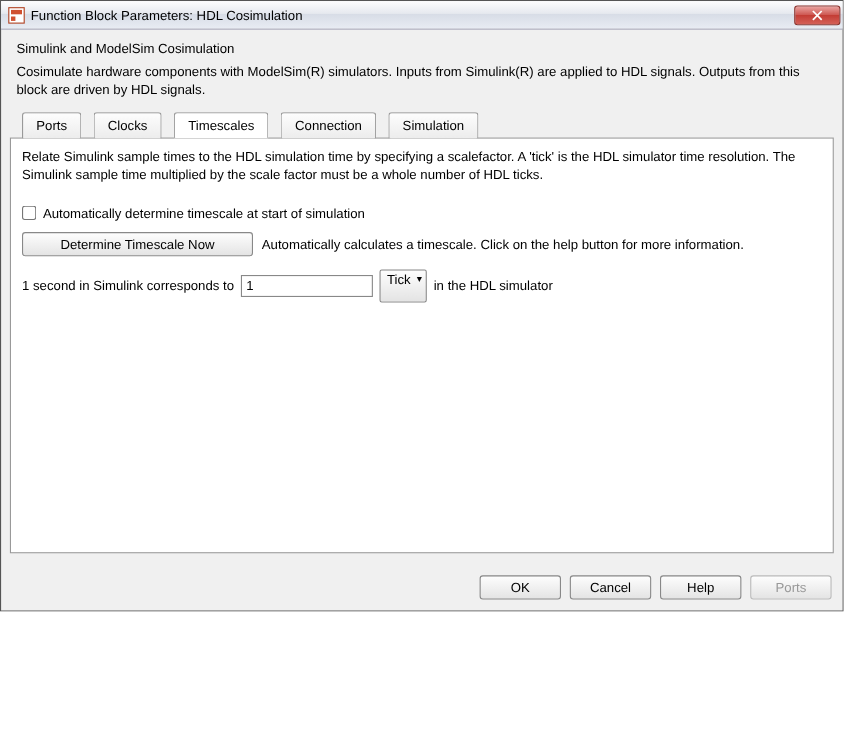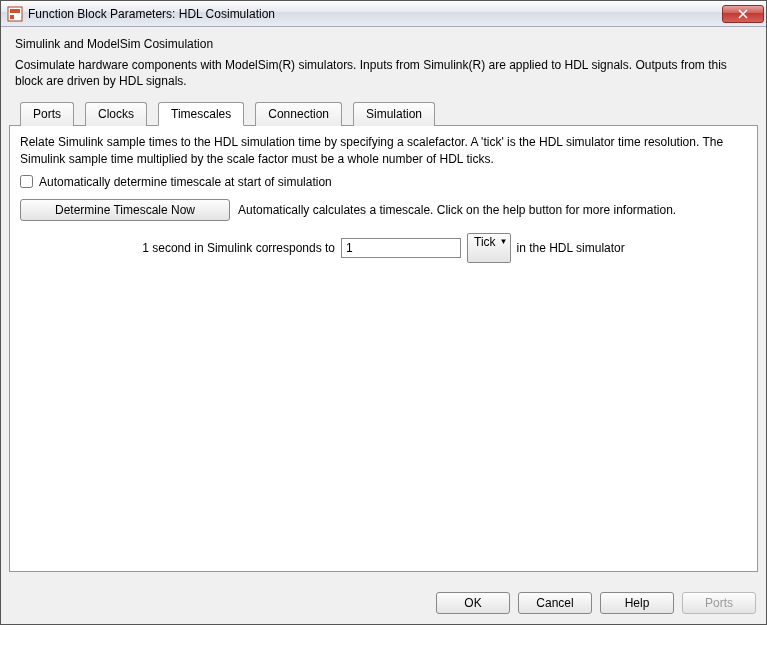--- a/index.html
+++ b/index.html
@@ -5,21 +5,21 @@
   * { box-sizing: border-box; }
   body {
     margin: 0;
     font-family: Tahoma, Arial, sans-serif;
     font-size: 11px;
     background: #fff;
     color: #000;
   }
   .window {
     width: 767px;
-    height: 625px;
+    height: 556px;
     border: 1px solid #555;
     display: flex;
     flex-direction: column;
     background: #f0f0f0;
   }
   .titlebar {
     height: 26px;
     background: linear-gradient(to bottom, #fdfdfe, #e6e9ef 45%, #d7dce6 46%, #e8ecf3);
     border-bottom: 1px solid #aab;
     display: flex;
@@ -85,21 +85,21 @@
     border: 1px solid #999;
     background: #fff;
     flex: 1;
     padding: 8px 10px;
     position: relative;
     z-index: 1;
   }
   .tab-desc {
     font-size: 12px;
     line-height: 1.35;
-    margin-bottom: 8px;
+    margin-bottom: 20px;
   }
   .checkbox-row {
     display: flex;
     align-items: center;
     gap: 6px;
     margin-bottom: 10px;
     font-size: 12px;
   }
   .checkbox-row input[type=checkbox] {
     width: 13px; height: 13px;
@@ -124,21 +124,20 @@
     gap: 8px;
     margin-bottom: 12px;
     font-size: 12px;
   }
   .det-row .btn { min-width: 210px; }
   .scale-row {
     display: flex;
     align-items: center;
     gap: 6px;
     font-size: 12px;
-    justify-content: center;
   }
   .scale-row input[type=text] {
     border: 1px solid #888;
     padding: 2px 4px;
     width: 120px;
     font-size: 12px;
     font-family: inherit;
   }
   .select-wrap {
     border: 1px solid #888;

